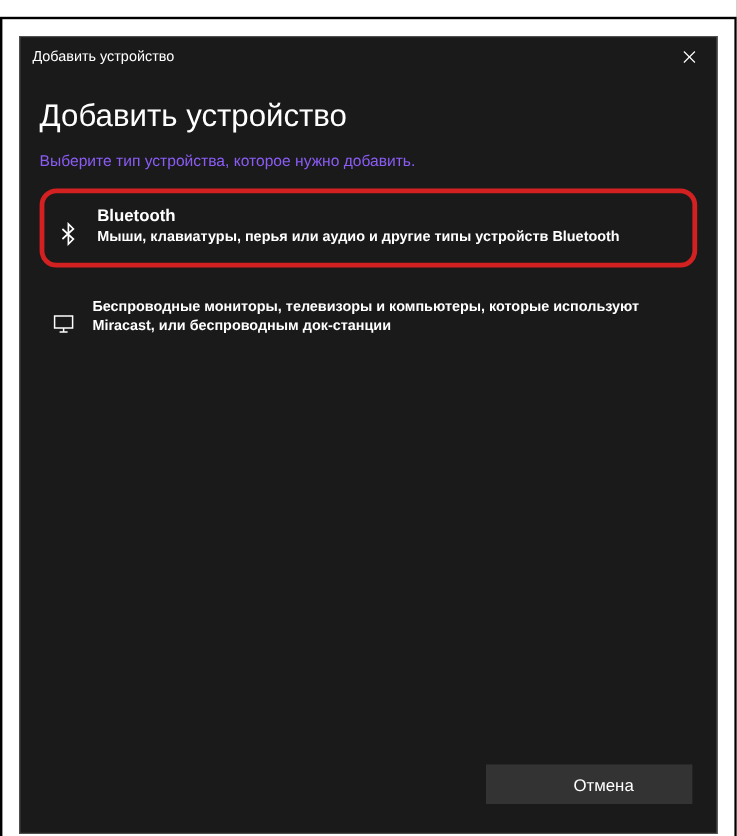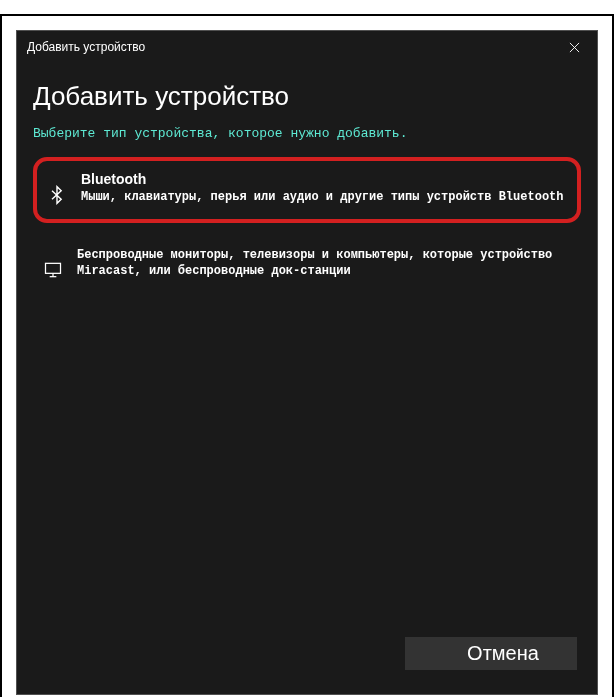--- a/index.html
+++ b/index.html
@@ -61,24 +61,23 @@
       flex-direction: column;
     }
     .heading {
       color: #ffffff;
       font-size: 26px;
       font-weight: 400;
       margin-bottom: 14px;
       margin-top: 6px;
     }
     .subheading {
-      color: #5eead4;
+      color: #8b5cf6;
       font-size: 13px;
       margin-bottom: 16px;
-      font-family: Liberation Mono, monospace;
     }
     .option {
       display: flex;
       align-items: flex-end;
       padding: 10px 6px;
       cursor: pointer;
       color: #ffffff;
     }
     .option-highlighted {
       border: 4px solid #d32020;
@@ -103,40 +102,39 @@
     }
     .option-title {
       font-size: 14px;
       font-weight: 600;
       margin-bottom: 2px;
     }
     .option-desc {
       font-size: 12px;
       font-weight: 600;
       line-height: 1.35;
-      font-family: Liberation Mono, monospace;
     }
     .option + .option {
       margin-top: 8px;
     }
     .spacer {
       flex: 1;
     }
     .footer {
       display: flex;
       justify-content: flex-end;
       padding: 6px 4px 4px 0;
     }
     .cancel-btn {
       background: #333333;
       color: #ffffff;
       border: none;
       width: 172px;
       height: 33px;
-      font-size: 20px;
+      font-size: 14px;
       cursor: pointer;
       padding-left: 24px;
     }
   </style>
 </head>
 <body>
 
 <div class="outer-border">
   <div class="window">
     <div class="titlebar">
@@ -166,21 +164,21 @@
 
       <div class="option">
         <div class="option-icon">
           <svg viewBox="0 0 24 24" fill="none" stroke="#ffffff" stroke-width="1.5">
             <rect x="3" y="4" width="18" height="12"></rect>
             <line x1="8" y1="20" x2="16" y2="20"></line>
             <line x1="12" y1="16" x2="12" y2="20"></line>
           </svg>
         </div>
         <div class="option-text">
-          <div class="option-desc">Беспроводные мониторы, телевизоры и компьютеры, которые устройство Miracast, или беспроводные док-станции</div>
+          <div class="option-desc">Беспроводные мониторы, телевизоры и компьютеры, которые используют Miracast, или беспроводным док-станции</div>
         </div>
       </div>
 
 
       <div class="spacer"></div>
 
       <div class="footer">
         <button class="cancel-btn">Отмена</button>
       </div>
     </div>

